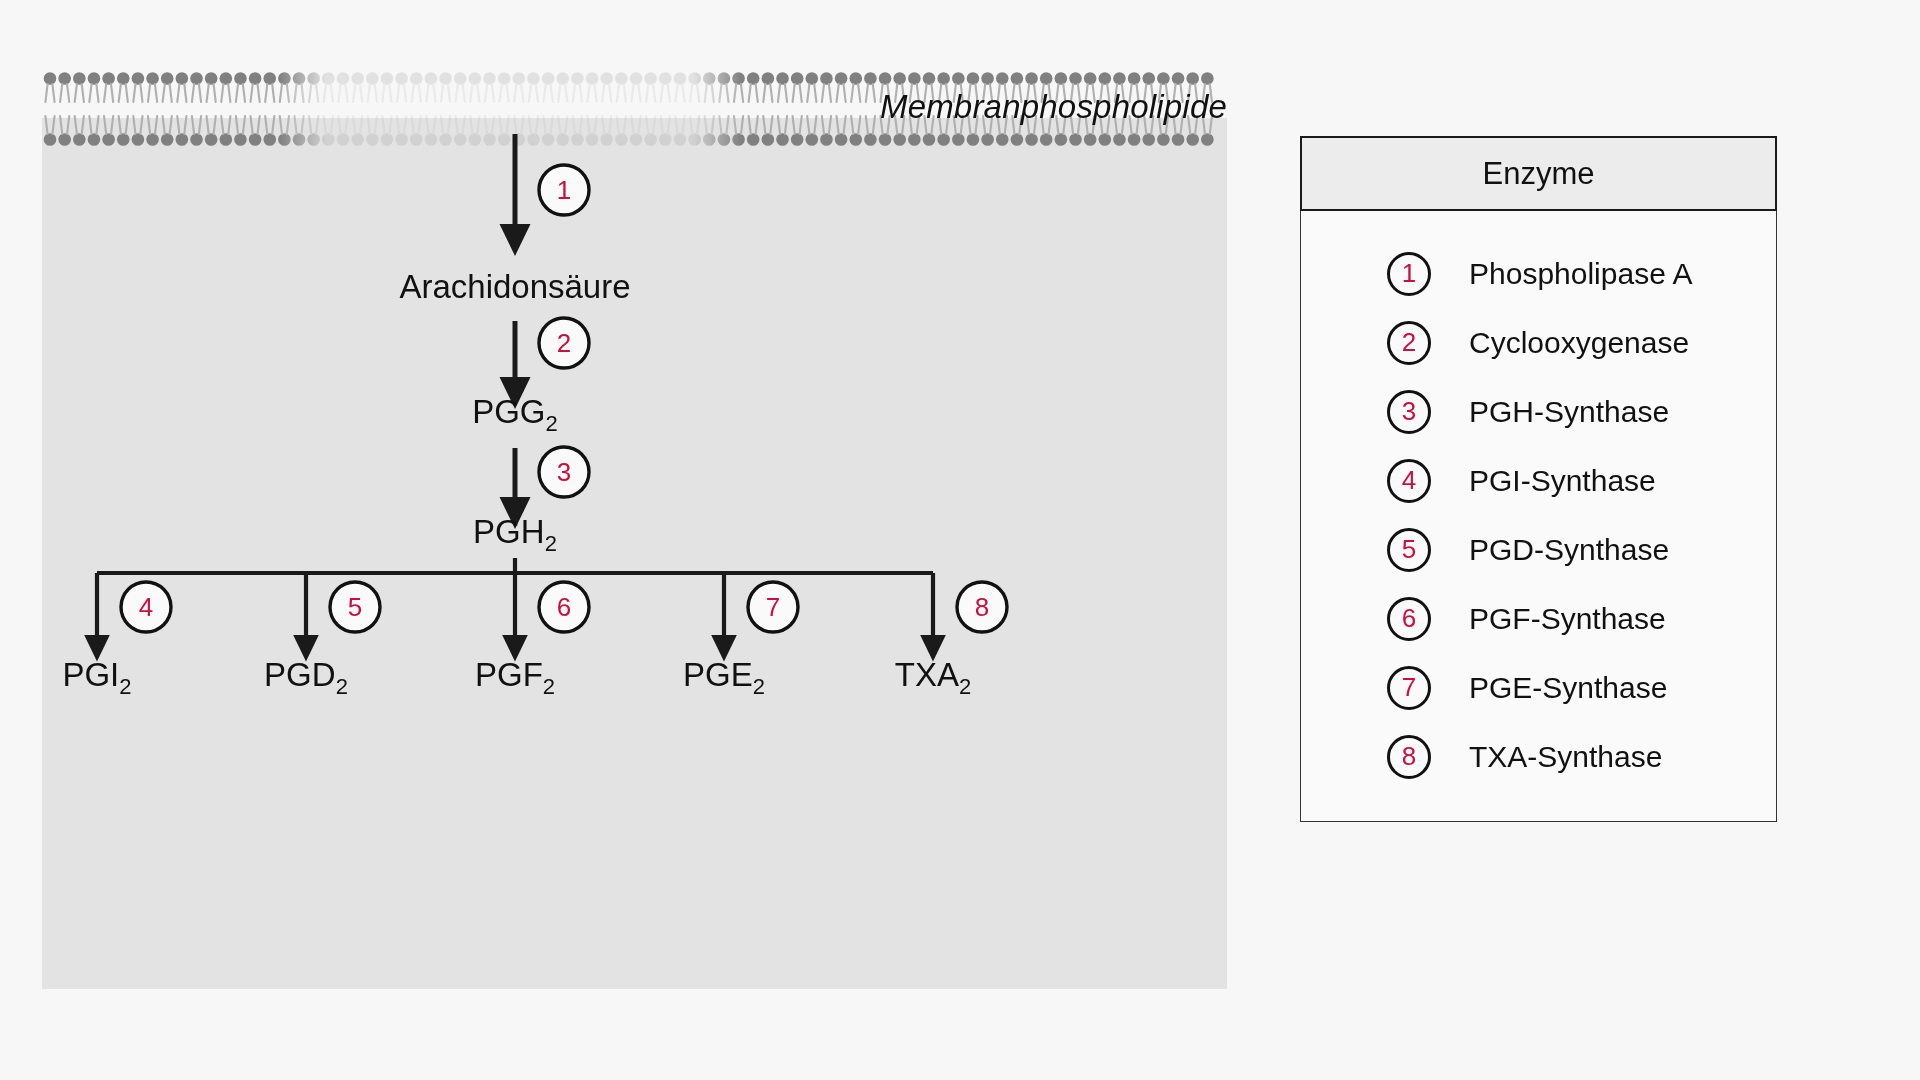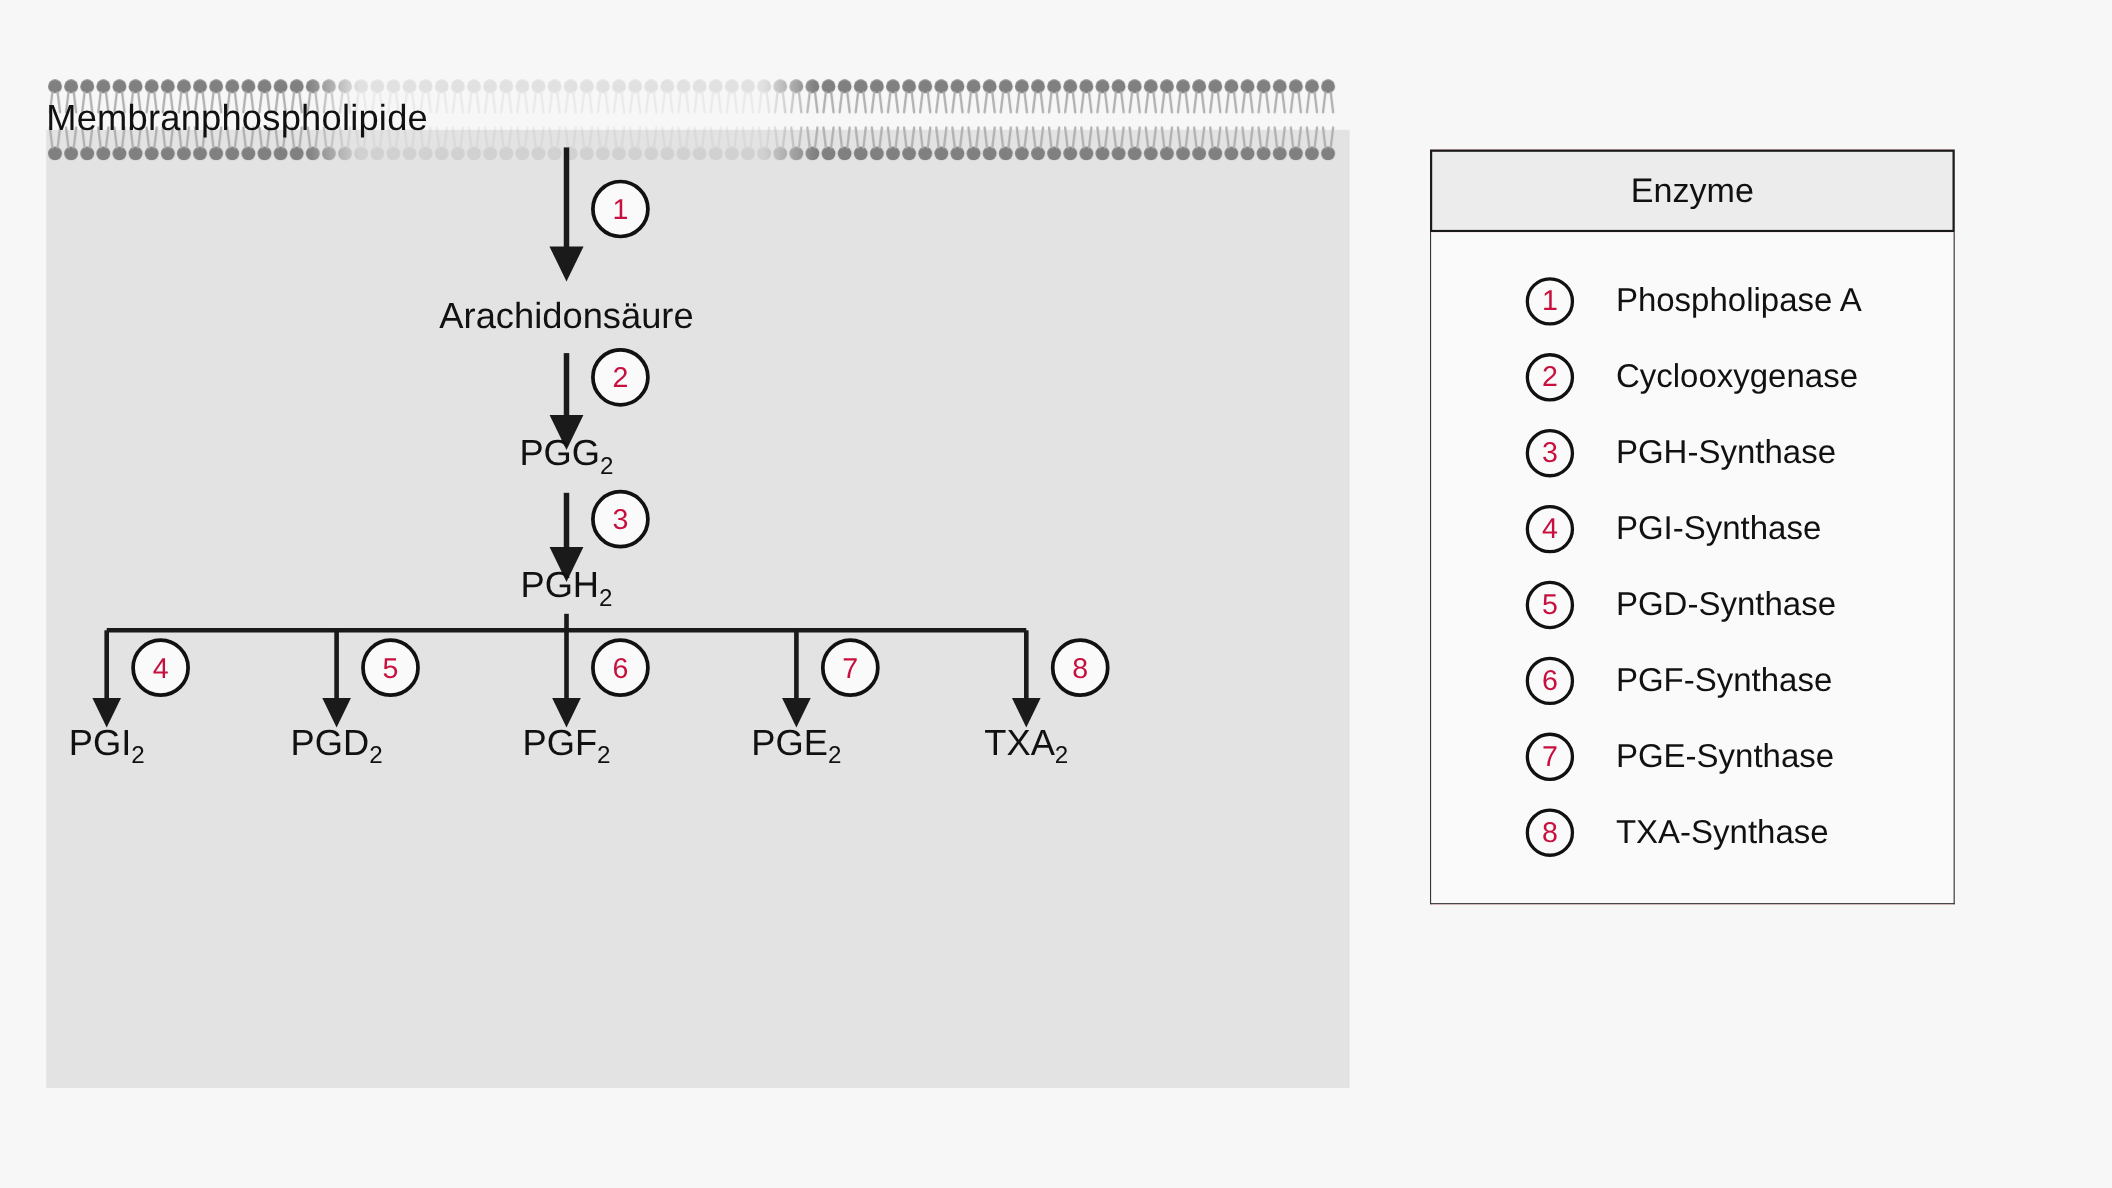--- a/index.html
+++ b/index.html
@@ -33,25 +33,26 @@
     width: 1185px;
     height: 74px;
   }
   #membrane svg { display: block; }
 
   #membrane-label {
     position: absolute;
     left: 42px;
     top: 88px;
     width: 1185px;
-    text-align: left;
+    text-align: right;
     font-size: 33px;
     color: #111;
     letter-spacing: 0.2px;
     white-space: nowrap;
+    font-style: italic;
   }
 
   
   #pathway {
     position: absolute;
     left: 42px;
     top: 118px;
     width: 1185px;
     height: 871px;
   }
@@ -86,21 +87,21 @@
     stroke-width: 4.2;
     fill: none;
   }
 
   
   #legend {
     position: absolute;
     left: 1300px;
     top: 136px;
     width: 477px;
-    background: #ef4444;
+    background: #0c4a6e;
     box-sizing: border-box;
   }
   #legend-header {
     height: 75px;
     background: #ececec;
     border: 2.5px solid #1a1a1a;
     box-sizing: border-box;
     display: flex;
     align-items: center;
     justify-content: center;

